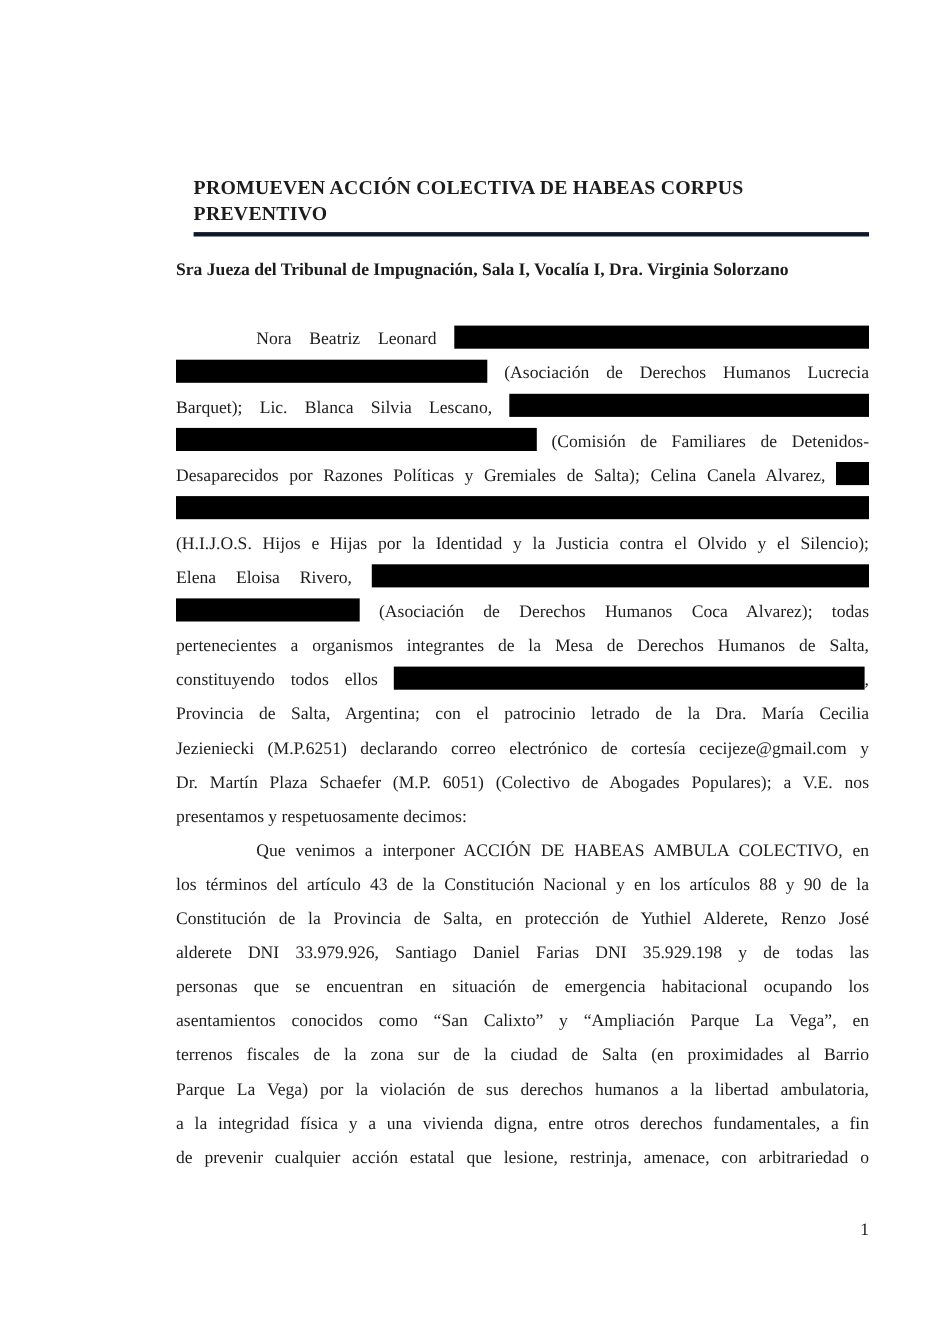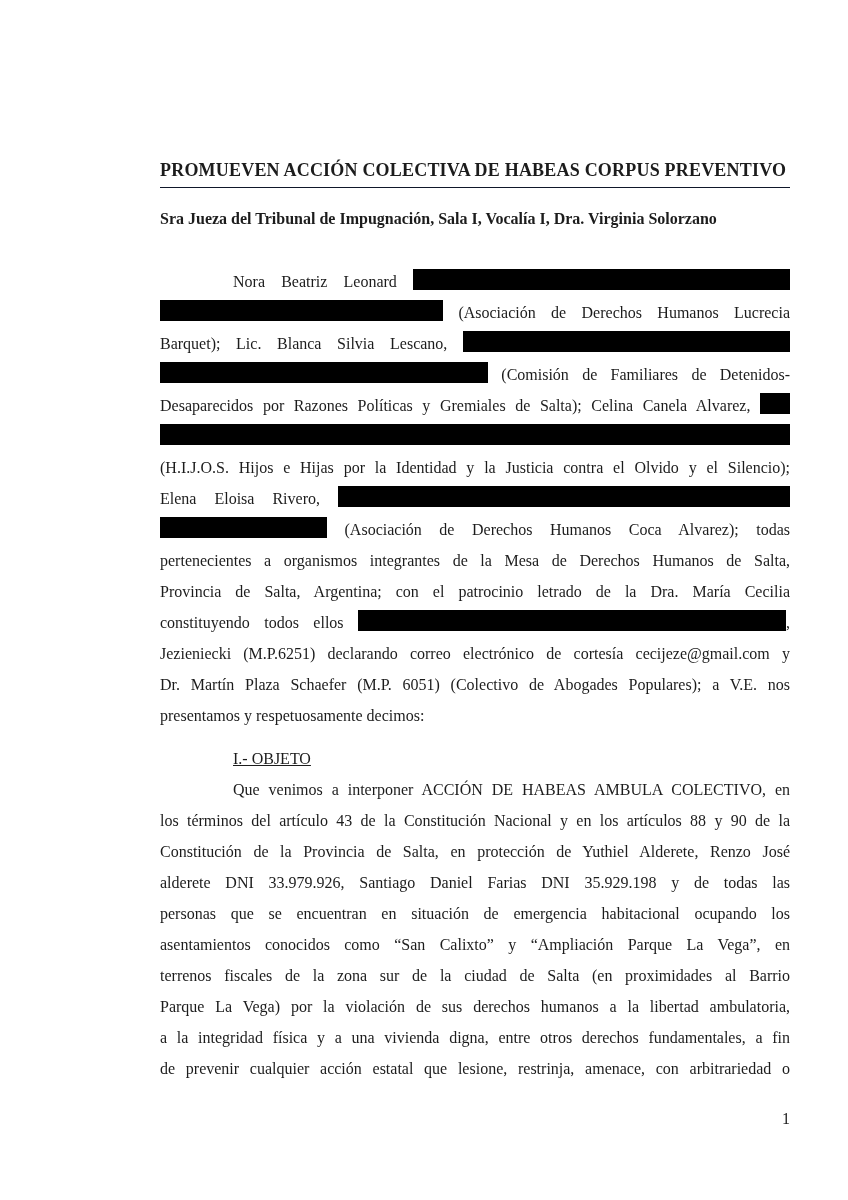--- a/index.html
+++ b/index.html
@@ -12,27 +12,27 @@
     color: #1c1c1c;
     overflow: hidden;
   }
   .content {
     position: absolute;
     left: 160px;
     top: 0;
     width: 630px;
   }
   .title {
-    margin: 158px 0 0 0;
+    margin: 158px 0 0 16px;
     font-size: 18px;
     font-weight: bold;
     line-height: 24px;
     letter-spacing: 0.2px;
     padding-bottom: 5px;
-    border-bottom: 1px solid #0f172a;
+    border-bottom: 4px solid #0f172a;
   }
   .addressee {
     margin-top: 20px;
     font-size: 16px;
     font-weight: bold;
     line-height: 22px;
   }
   .para { margin: 0; }
   .para1 { margin-top: 36px; }
   .heading-line {
@@ -79,27 +79,26 @@
         <div class="line indent"><b>Nora Beatriz Leonard </b><span class="redact" style="width: 377px;"></span></div>
         <div class="line"><span class="redact" style="width: 283px;"></span><span> (Asociación de Derechos Humanos Lucrecia</span></div>
         <div class="line"><span>Barquet); </span><b>Lic. Blanca Silvia Lescano, </b><span class="redact" style="width: 327px;"></span></div>
         <div class="line"><span class="redact" style="width: 328px;"></span><span> (Comisión de Familiares de Detenidos-</span></div>
         <div class="line"><span>Desaparecidos por Razones Políticas y Gremiales de Salta); </span><b>Celina Canela Alvarez, </b><span class="redact" style="width: 30px;"></span></div>
         <div class="line"><span class="redact" style="width: 630px;"></span></div>
         <div class="line"><span>(H.I.J.O.S. Hijos e Hijas por la Identidad y la Justicia contra el Olvido y el Silencio);</span></div>
         <div class="line"><b>Elena Eloisa Rivero, </b><span class="redact" style="width: 452px;"></span></div>
         <div class="line"><span class="redact" style="width: 167px;"></span><span> (Asociación de Derechos Humanos Coca Alvarez); todas</span></div>
         <div class="line"><span>pertenecientes a organismos integrantes de la Mesa de Derechos Humanos de Salta,</span></div>
+        <div class="line"><span>constituyendo todos ellos </span><span class="redact" style="width: 428px;"></span><span>,</span></div>
         <div class="line"><span>Provincia de Salta, Argentina; con el patrocinio letrado de la </span><b>Dra. María Cecilia</b></div>
-        <div class="line"><span>constituyendo todos ellos </span><span class="redact" style="width: 428px;"></span><span>,</span></div>
         <div class="line"><b>Jezieniecki (M.P.6251)</b><span> declarando correo electrónico de cortesía cecijeze@gmail.com y</span></div>
         <div class="line"><b>Dr. Martín Plaza Schaefer (M.P. 6051)</b><span> (Colectivo de Abogades Populares); a V.E. nos</span></div>
         <div class="line no-just"><span>presentamos y respetuosamente decimos:</span></div>
       </div>
-    <div class="heading-line"><span class="u">I.- OBJETO</span></div>
     <div class="para para2">
         <div class="line indent"><span>Que venimos a interponer ACCIÓN DE HABEAS AMBULA COLECTIVO, en</span></div>
         <div class="line"><span>los términos del artículo 43 de la Constitución Nacional y en los artículos 88 y 90 de la</span></div>
         <div class="line"><span>Constitución de la Provincia de Salta, </span><b>en protección de Yuthiel Alderete, Renzo José</b></div>
         <div class="line"><b>alderete DNI 33.979.926, Santiago Daniel Farias DNI 35.929.198 y de todas las</b></div>
         <div class="line"><b>personas que se encuentran en situación de emergencia habitacional ocupando los</b></div>
         <div class="line"><b>asentamientos conocidos como “San Calixto” y “Ampliación Parque La Vega”, en</b></div>
         <div class="line"><b>terrenos fiscales de la zona sur de la ciudad de Salta (en proximidades al Barrio</b></div>
         <div class="line"><b>Parque La Vega) por la violación de sus derechos humanos a la libertad ambulatoria,</b></div>
         <div class="line"><b>a la integridad física y a una vivienda digna, entre otros derechos fundamentales,</b><span> a fin</span></div>

